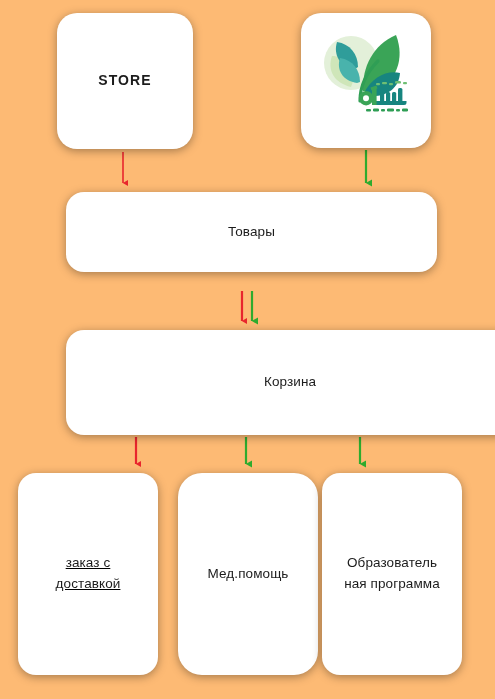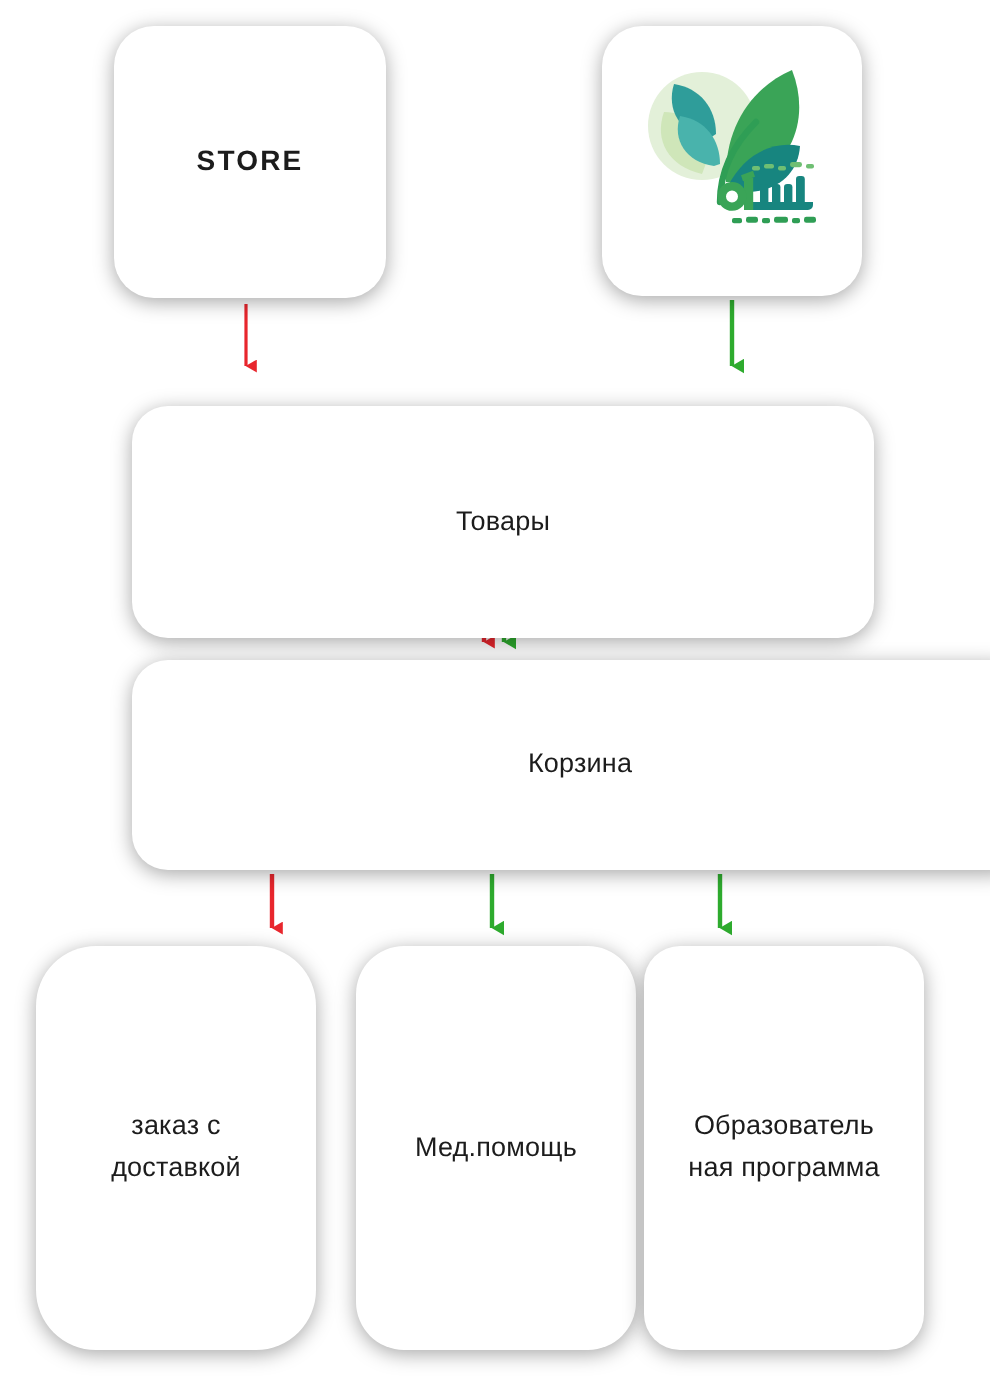--- a/index.html
+++ b/index.html
@@ -14,21 +14,21 @@
     overflow: hidden;
     font-family: "Liberation Sans", sans-serif;
     -webkit-font-smoothing: antialiased;
   }
 
   #canvas {
     position: absolute;
     inset: 0;
     width: 495px;
     height: 699px;
-    background: #ffffff;
+    background: #fdba74;
   }
 
   
   .card {
     position: absolute;
     background: #ffffff;
     border-radius: 16px;
     box-shadow: 0 2px 10px rgba(0,0,0,0.35);
     display: flex;
     align-items: center;
@@ -57,33 +57,33 @@
 
   
   #card-logo {
     left: 301px; top: 13px; width: 130px; height: 135px;
     border-radius: 20px;
     padding: 6px;
   }
 
   
   #card-goods {
-    left: 66px; top: 192px; width: 371px; height: 116px;
-    border-radius: 18px;
-    margin-top: 11px;
+    left: 66px; top: 192px; width: 371px; height: 80px;
+    border-radius: 18px;
   }
   #card-cart {
     left: 66px; top: 330px; width: 448px; height: 105px;
     border-radius: 18px;
   }
 
   
   #card-delivery {
     left: 18px; top: 473px; width: 140px; height: 202px;
-    border-radius: 30px;
+    border-radius: 18px;
+    text-decoration: underline;
   }
   #card-medical {
     left: 178px; top: 473px; width: 140px; height: 202px;
     border-radius: 24px;
   }
   #card-education {
     left: 322px; top: 473px; width: 140px; height: 202px;
     border-radius: 18px;
   }
 

